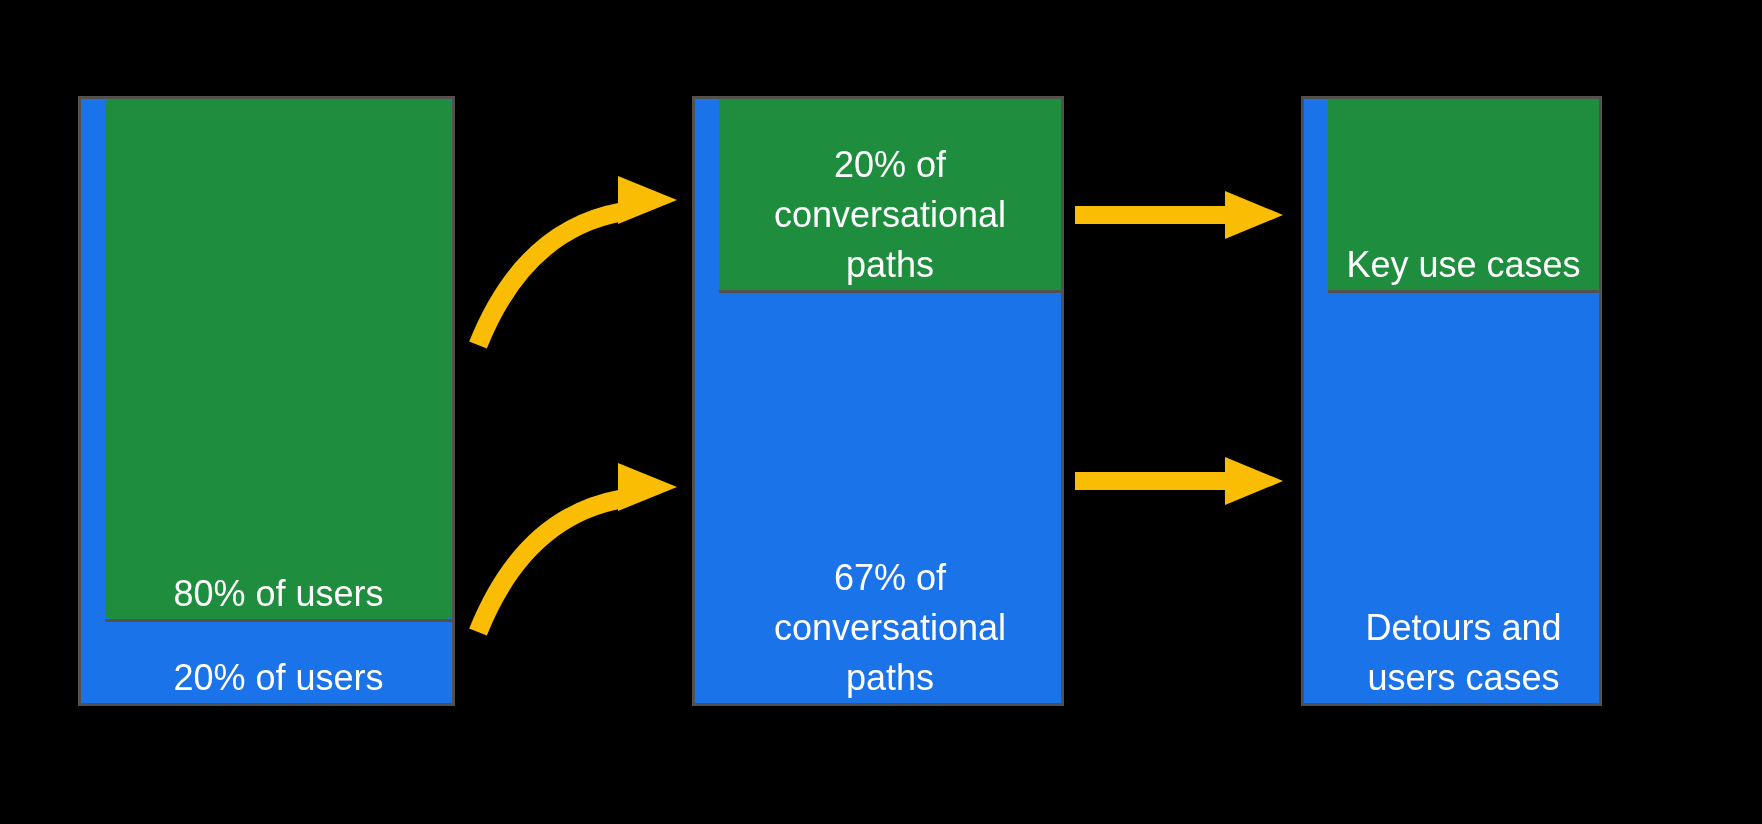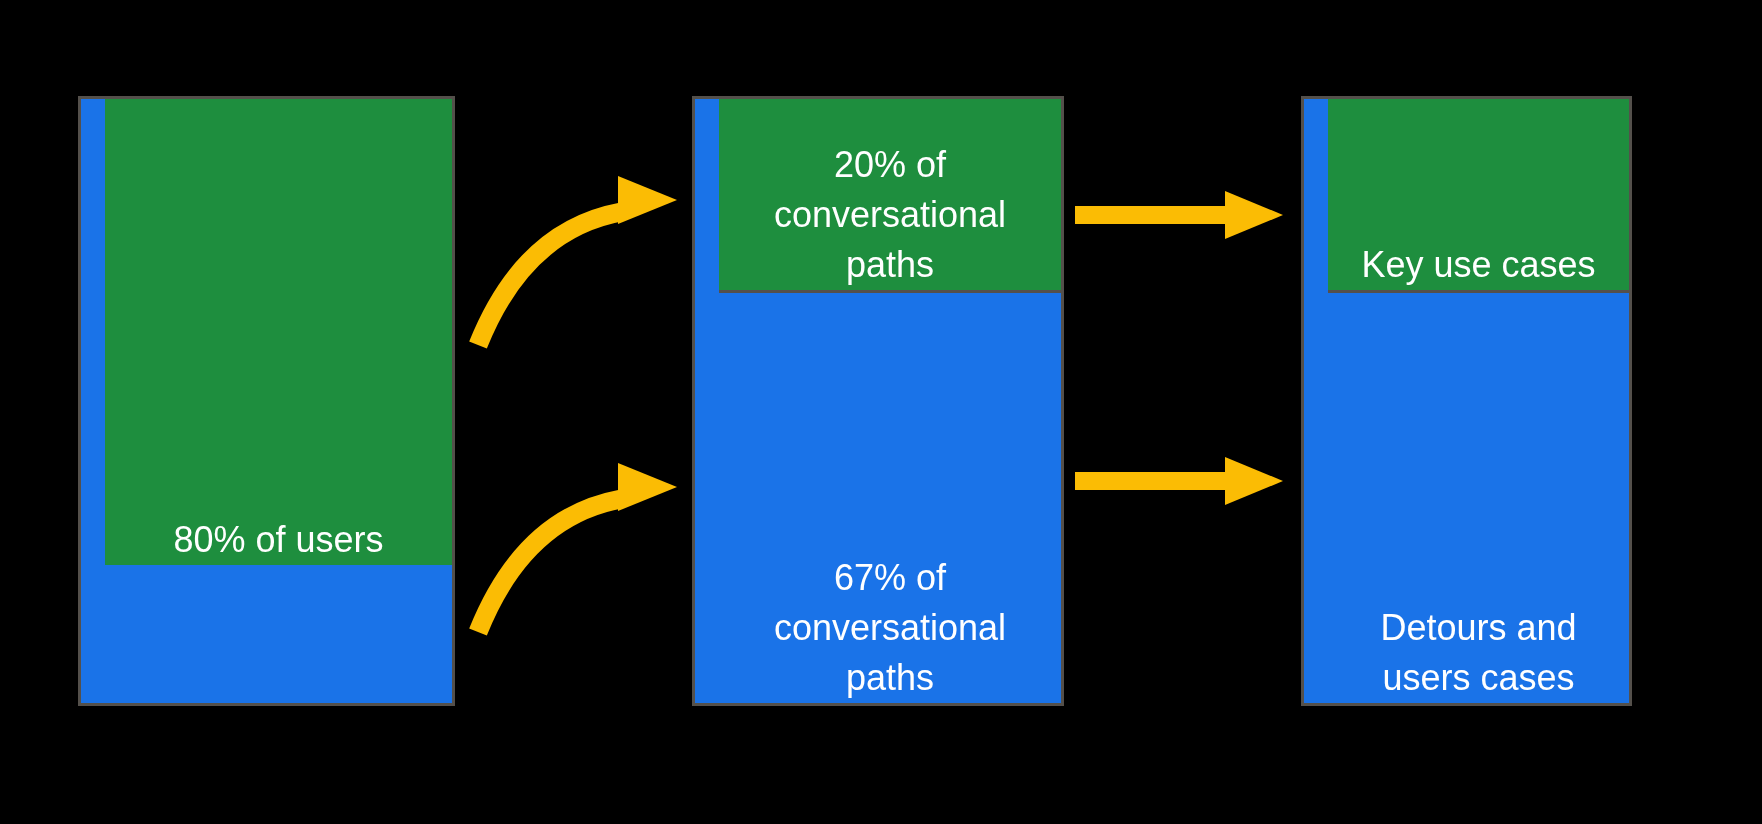--- a/index.html
+++ b/index.html
@@ -20,40 +20,43 @@
   .col{
     position:absolute;top:96px;height:610px;
     border:3px solid var(--border);
     background:var(--blue);
     display:flex;flex-direction:column;
   }
   .seg{display:flex;align-items:flex-end;justify-content:center;margin-left:24px;}
   .seg-green{background:var(--green);}
   .seg-blue{background:var(--blue);border-top:3px solid var(--border);flex:1;}
   #col-users{left:78px;width:377px;}
-  #col-users .seg-green{height:466px;}
+  #col-users .seg-green{height:520px;border-radius:6px;}
   #col-paths{left:692px;width:372px;}
   #col-paths .seg-green{height:191px;}
-  #col-outcomes{left:1301px;width:331px;}
+  #col-outcomes{left:1301px;width:301px;}
   #col-outcomes .seg-green{height:191px;}
   .seg-label{
     color:var(--text);
     font-size:36px;line-height:50px;font-weight:500;
     text-align:center;max-width:260px;
   }
   #arrow-layer{position:absolute;left:0;top:0;pointer-events:none;}
 </style>
 </head>
 <body>
 
 <div class="canvas">
 
   <div class="col" id="col-users">
     <div class="seg seg-green">
       <div class="seg-label">80% of users</div>
+    </div>
+    <div class="seg seg-blue">
+      <div class="seg-label">20% of users</div>
     </div>
   </div>
 
   <div class="col" id="col-paths">
     <div class="seg seg-green">
       <div class="seg-label">20% of conversational paths</div>
     </div>
     <div class="seg seg-blue">
       <div class="seg-label">67% of conversational paths</div>
     </div>

